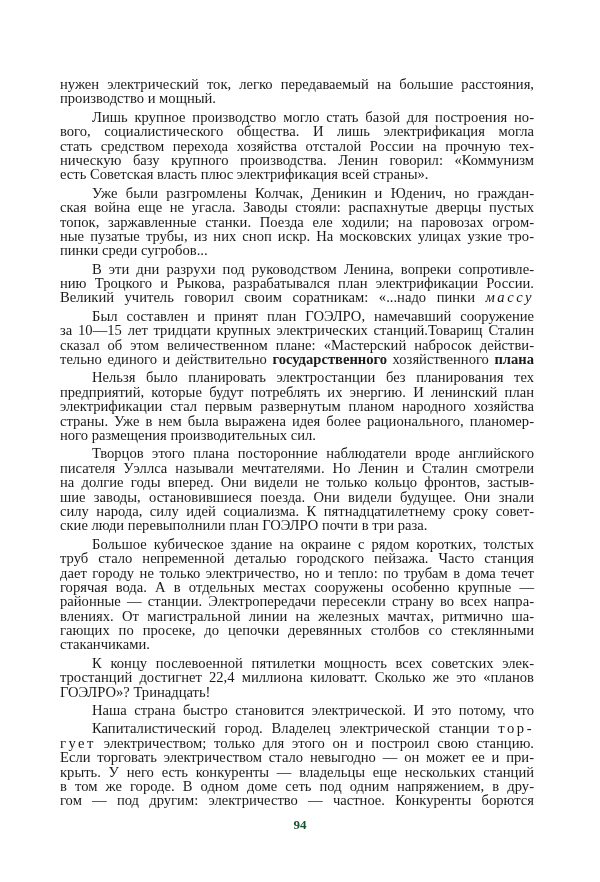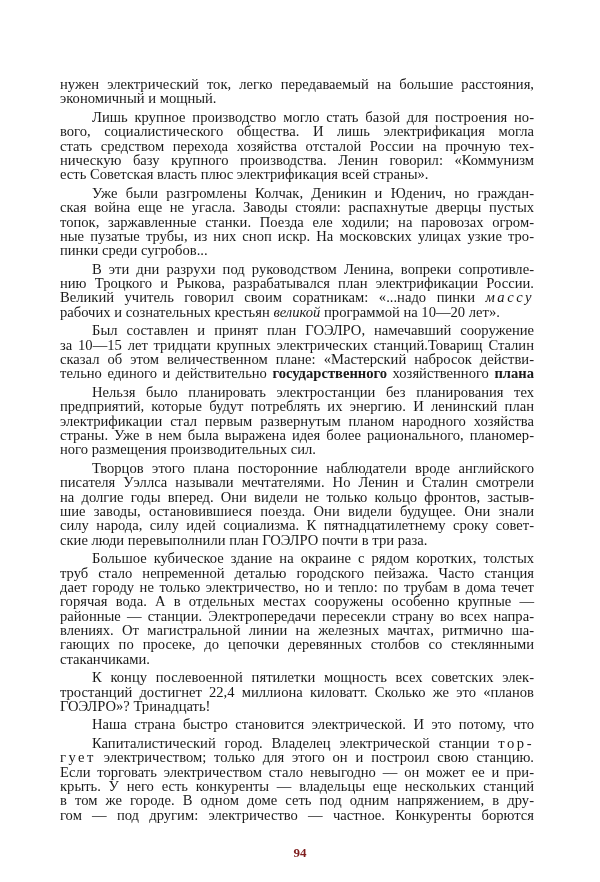--- a/index.html
+++ b/index.html
@@ -16,31 +16,31 @@
     overflow: visible;
   }
   .line.last { text-align-last: left; }
   .line.indent { padding-left: 32px; }
   .b { font-weight: bold; }
   .i { font-style: italic; }
   .sp { letter-spacing: 2.5px; font-style: italic; }
   .pagenum {
     position: absolute; left: 0; width: 600px; top: 817px; text-align: center;
     font-family: "Liberation Serif", "DejaVu Serif", serif;
-    font-size: 13px; font-weight: bold; color: #7f1d1d; margin-top: 28px;
+    font-size: 13px; font-weight: bold; color: #14532d;
   }
 </style>
 </head>
 <body>
 
 <div class="page">
 
   <div class="para">
     <span class="line">нужен электрический ток, легко передаваемый на большие расстояния,</span>
-    <span class="line last">экономичный и мощный.</span>
+    <span class="line last">производство и мощный.</span>
   </div>
 
   <div class="para">
     <span class="line indent">Лишь крупное производство могло стать базой для построения но-</span>
     <span class="line">вого, социалистического общества. И лишь электрификация могла</span>
     <span class="line">стать средством перехода хозяйства отсталой России на прочную тех-</span>
     <span class="line">ническую базу крупного производства. Ленин говорил: «Коммунизм</span>
     <span class="line last">есть Советская власть плюс электрификация всей страны».</span>
   </div>
 
@@ -49,21 +49,20 @@
     <span class="line">ская война еще не угасла. Заводы стояли: распахнутые дверцы пустых</span>
     <span class="line">топок, заржавленные станки. Поезда еле ходили; на паровозах огром-</span>
     <span class="line">ные пузатые трубы, из них сноп искр. На московских улицах узкие тро-</span>
     <span class="line last">пинки среди сугробов...</span>
   </div>
 
   <div class="para">
     <span class="line indent">В эти дни разрухи под руководством Ленина, вопреки сопротивле-</span>
     <span class="line">нию Троцкого и Рыкова, разрабатывался план электрификации России.</span>
     <span class="line"><span>Великий учитель говорил своим соратникам: «...надо пинки </span><span class="sp">массу</span></span>
-    <span class="line last"><span>рабочих и сознательных крестьян </span><span class="i">великой</span><span> программой на 10—20 лет».</span></span>
   </div>
 
   <div class="para">
     <span class="line indent">Был составлен и принят план ГОЭЛРО, намечавший сооружение</span>
     <span class="line">за 10—15 лет тридцати крупных электрических станций.Товарищ Сталин</span>
     <span class="line">сказал об этом величественном плане: «Мастерский набросок действи-</span>
     <span class="line"><span>тельно единого и действительно </span><span class="b">государственного</span><span> хозяйственного </span><span class="b">плана</span></span>
   </div>
 
   <div class="para">

